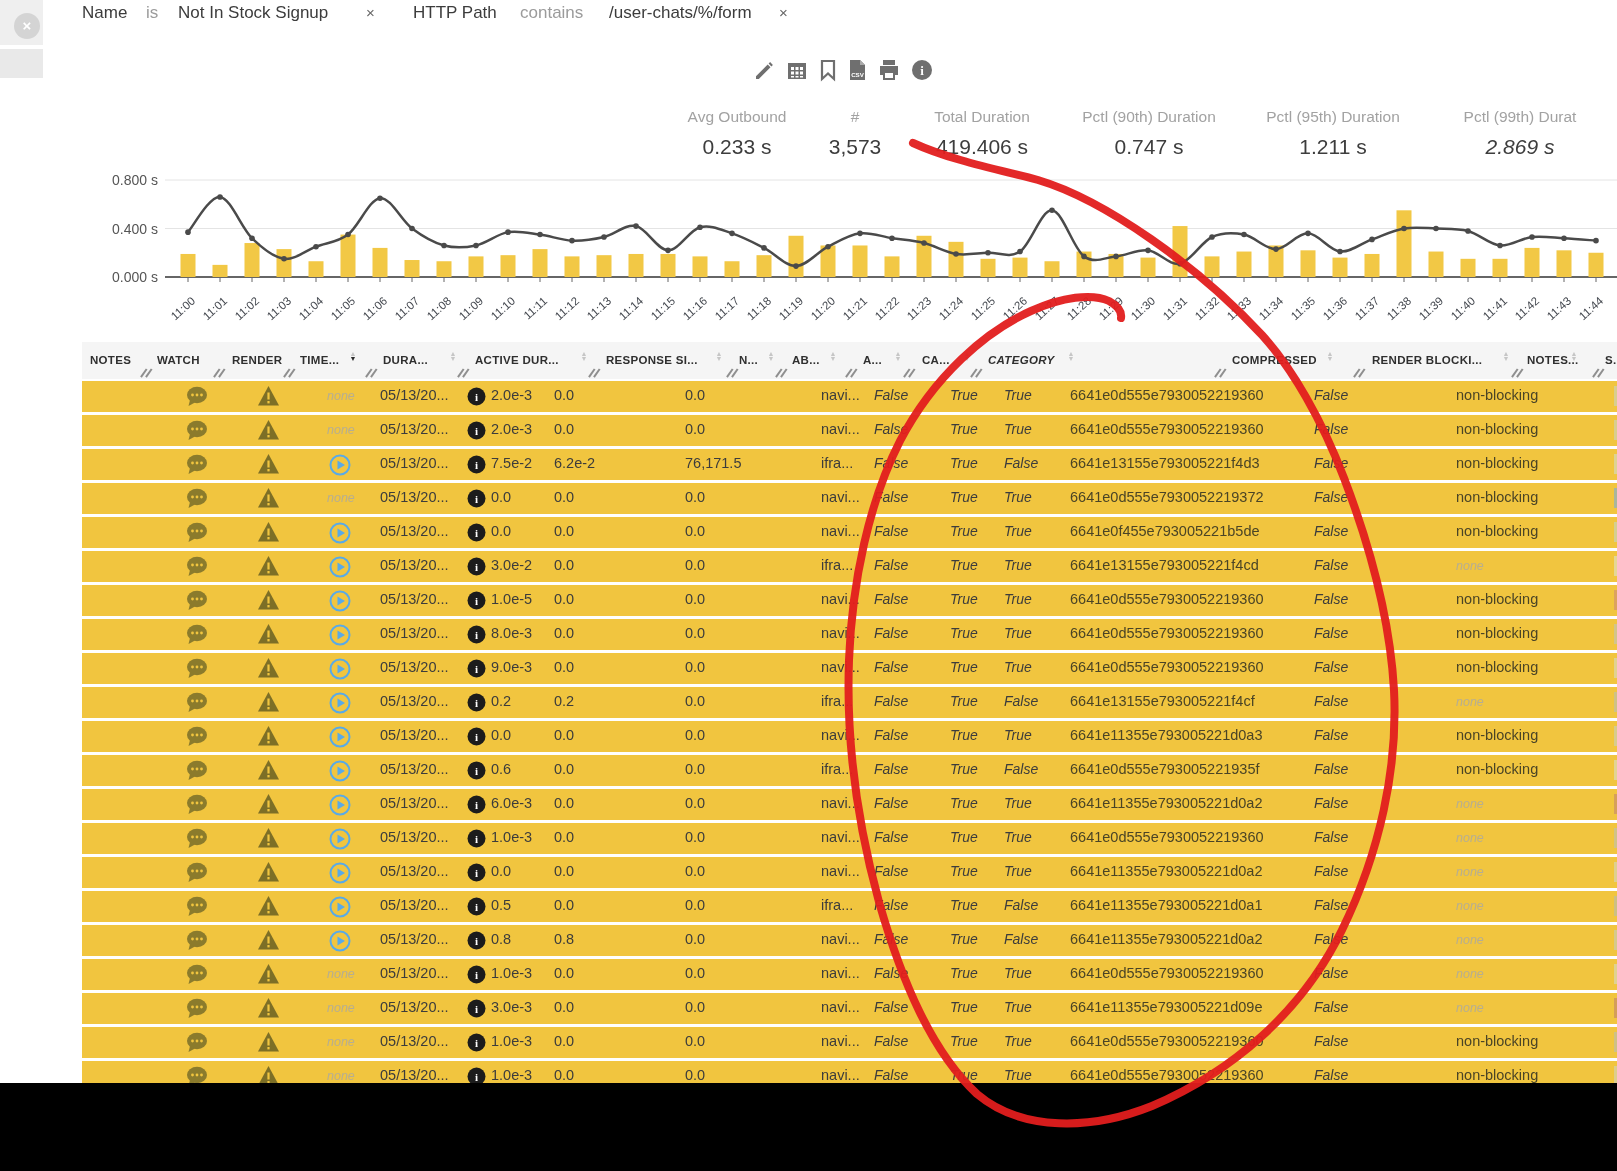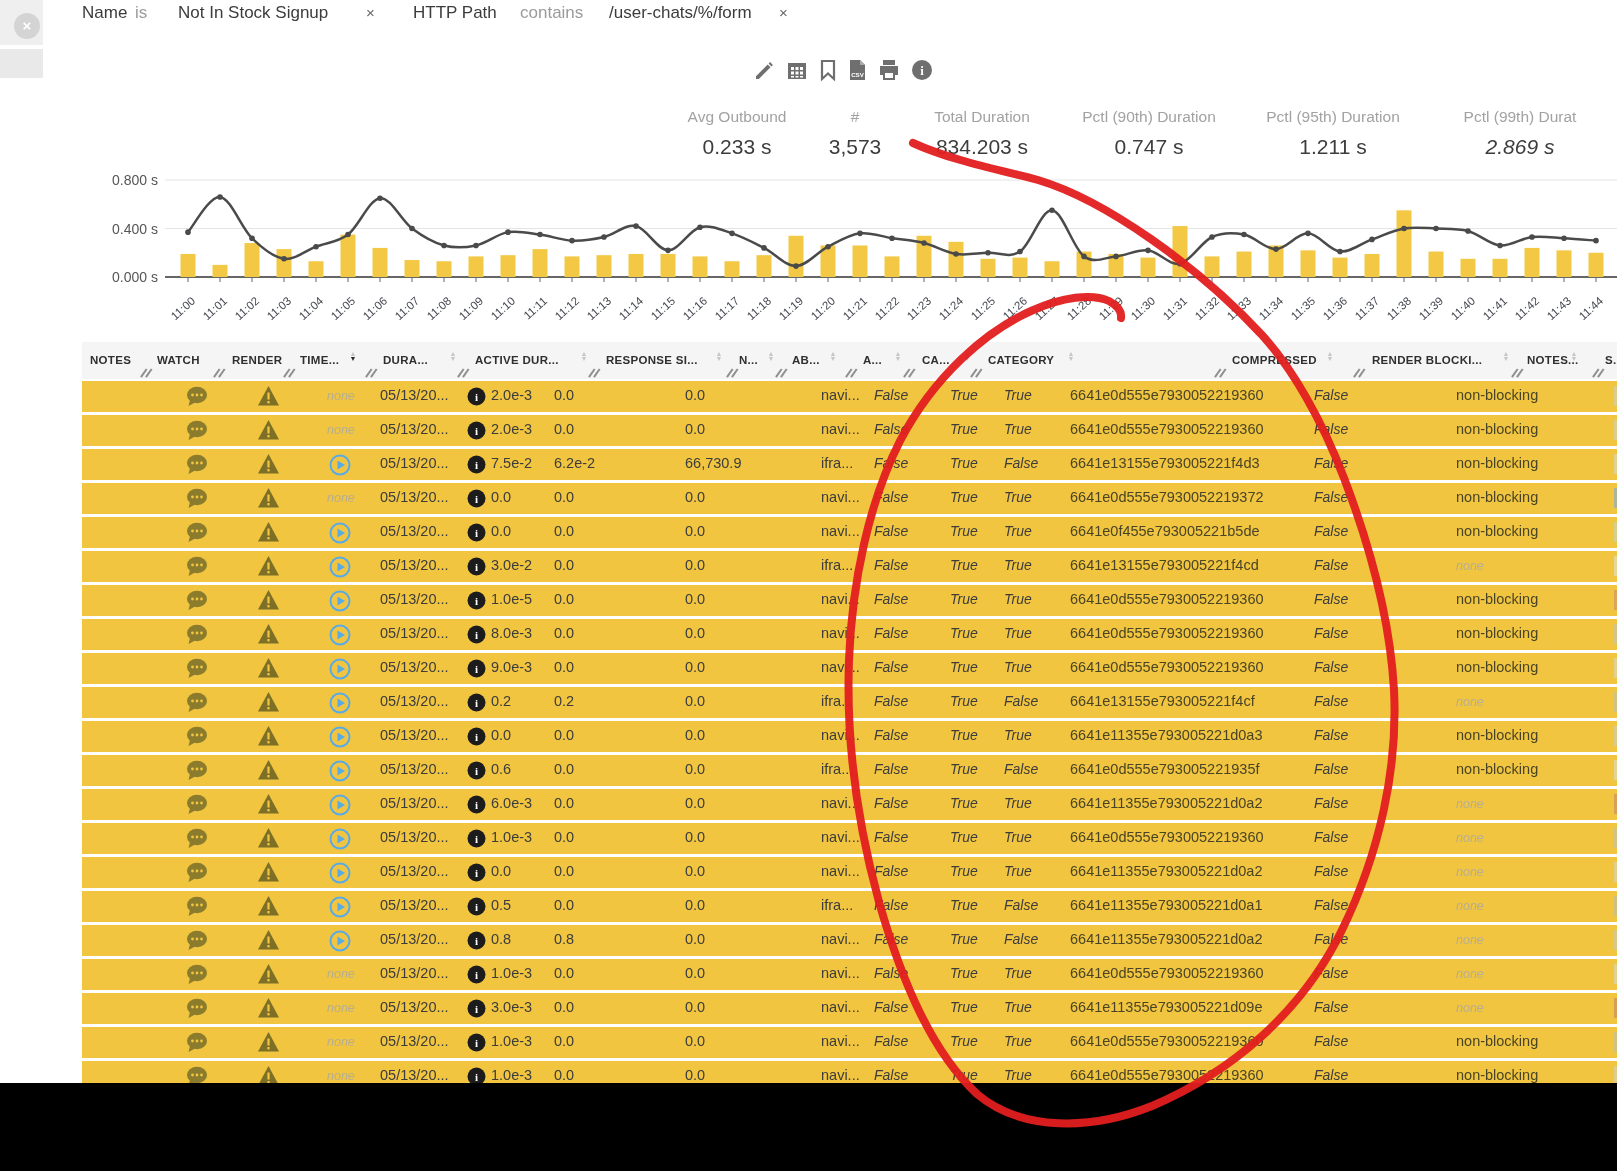--- a/index.html
+++ b/index.html
@@ -47,21 +47,21 @@
 <body>
 
 <div id="page">
 
   <div class="abs tl-panel1"></div>
   <div class="abs close-btn">×</div>
   <div class="abs tl-panel2"></div>
 
   <div>
     <span class="abs filter-text" style="left:82px">Name</span>
-    <span class="abs filter-text filter-op" style="left:135px">is</span>
+    <span class="abs filter-text filter-op" style="left:146px">is</span>
     <span class="abs filter-text" style="left:178px">Not In Stock Signup</span>
     <span class="abs filter-text filter-x" style="left:366px;top:4px">×</span>
     <span class="abs filter-text" style="left:413px">HTTP Path</span>
     <span class="abs filter-text filter-op" style="left:520px">contains</span>
     <span class="abs filter-text" style="left:609px">/user-chats/%/form</span>
     <span class="abs filter-text filter-x" style="left:779px;top:4px">×</span>
   </div>
 
   <svg class="abs tool-icon" style="left:753px" viewBox="0 0 24 24">
     <path d="M3 18.2 L3 21 L5.8 21 L17.5 9.3 L14.7 6.5 Z M19.9 6.9 L17.1 4.1 L15.6 5.6 L18.4 8.4 Z" fill="#6f6f6f"></path>
@@ -96,21 +96,21 @@
     <circle cx="12" cy="12" r="10" fill="#6f6f6f"></circle>
     <text x="12" y="17" font-size="13" font-family="Liberation Serif, serif" font-weight="bold" fill="#ffffff" text-anchor="middle">i</text>
   </svg>
 
   <div id="stats-row">
       <div class="abs stat-label" style="left: 737px; top: 108px;">Avg Outbound</div>
       <div class="abs stat-value" style="left: 737px; top: 135px;">0.233 s</div>
       <div class="abs stat-label" style="left: 855px; top: 108px;">#</div>
       <div class="abs stat-value" style="left: 855px; top: 135px;">3,573</div>
       <div class="abs stat-label" style="left: 982px; top: 108px;">Total Duration</div>
-      <div class="abs stat-value" style="left: 982px; top: 135px;">834.203 s</div>
+      <div class="abs stat-value" style="left: 982px; top: 135px;">419.406 s</div>
       <div class="abs stat-label" style="left: 1149px; top: 108px;">Pctl (90th) Duration</div>
       <div class="abs stat-value" style="left: 1149px; top: 135px;">0.747 s</div>
       <div class="abs stat-label" style="left: 1333px; top: 108px;">Pctl (95th) Duration</div>
       <div class="abs stat-value" style="left: 1333px; top: 135px;">1.211 s</div>
       <div class="abs stat-label" style="left: 1520px; top: 108px;">Pctl (99th) Durat</div>
       <div class="abs stat-value" style="left: 1520px; top: 135px; font-style: italic;">2.869 s</div>
     </div>
 
   <svg id="chart-svg" width="1617" height="345">
       <line x1="165" y1="277" x2="1617" y2="277" stroke="#666666" stroke-width="2"></line>
@@ -341,21 +341,21 @@
       <span class="th" style="left: 781px;">A...</span>
       <span class="chev" style="left: 811px; top: 9px;">
         <div>▲</div>
         <div class="">▼</div>
       </span>
       <span class="th" style="left: 840px;">CA...</span>
       <span class="chev" style="left: 880px; top: 9px;">
         <div>▲</div>
         <div class="">▼</div>
       </span>
-      <span class="th" style="left: 906px;">CATEGORY</span>
+      <span class="th" style="left: 906px; font-style: italic;">CATEGORY</span>
       <span class="chev" style="left: 984px; top: 9px;">
         <div>▲</div>
         <div class="">▼</div>
       </span>
       <span class="th" style="left: 1150px;">COMPRESSED</span>
       <span class="chev" style="left: 1243px; top: 9px;">
         <div>▲</div>
         <div class="">▼</div>
       </span>
       <span class="th" style="left: 1290px;">RENDER BLOCKI...</span>
@@ -520,21 +520,21 @@
       <path d="M8.5 6.5 L16 11 L8.5 15.5 Z" fill="#58aae8"></path>
     </svg>
 
     <span class="cell f-time" style="left:298px">05/13/20...</span>
     <svg class="rowicon" style="left:385px;top:6px" width="19" height="19" viewBox="0 0 19 19">
       <circle cx="9.5" cy="9.5" r="9" fill="#1c1c1c"></circle>
       <text x="9.5" y="14" font-size="11" font-weight="bold" font-family="Liberation Serif, serif" fill="#ffffff" text-anchor="middle">i</text>
     </svg>
     <span class="cell f-dur" style="left:409px">7.5e-2</span>
     <span class="cell f-act" style="left:472px">6.2e-2</span>
-    <span class="cell f-resp" style="left:603px">66,730.9</span>
+    <span class="cell f-resp" style="left:603px">76,171.5</span>
     <span class="cell f-n" style="left:739px">ifra...</span>
     <span class="cell it f-ab" style="left:792px">False</span>
     <span class="cell it f-a" style="left:868px">True</span>
     <span class="cell it f-ca" style="left:922px">False</span>
     <span class="cell olv f-cat" style="left:988px">6641e13155e793005221f4d3</span>
     <span class="cell it f-comp" style="left:1232px">False</span>
     <span class="cell f-render olv" style="left:1374px">non-blocking</span>
     <span class="strip" style="left:1532px">
           <i style="background: rgb(222, 211, 146);"></i>
         </span>

